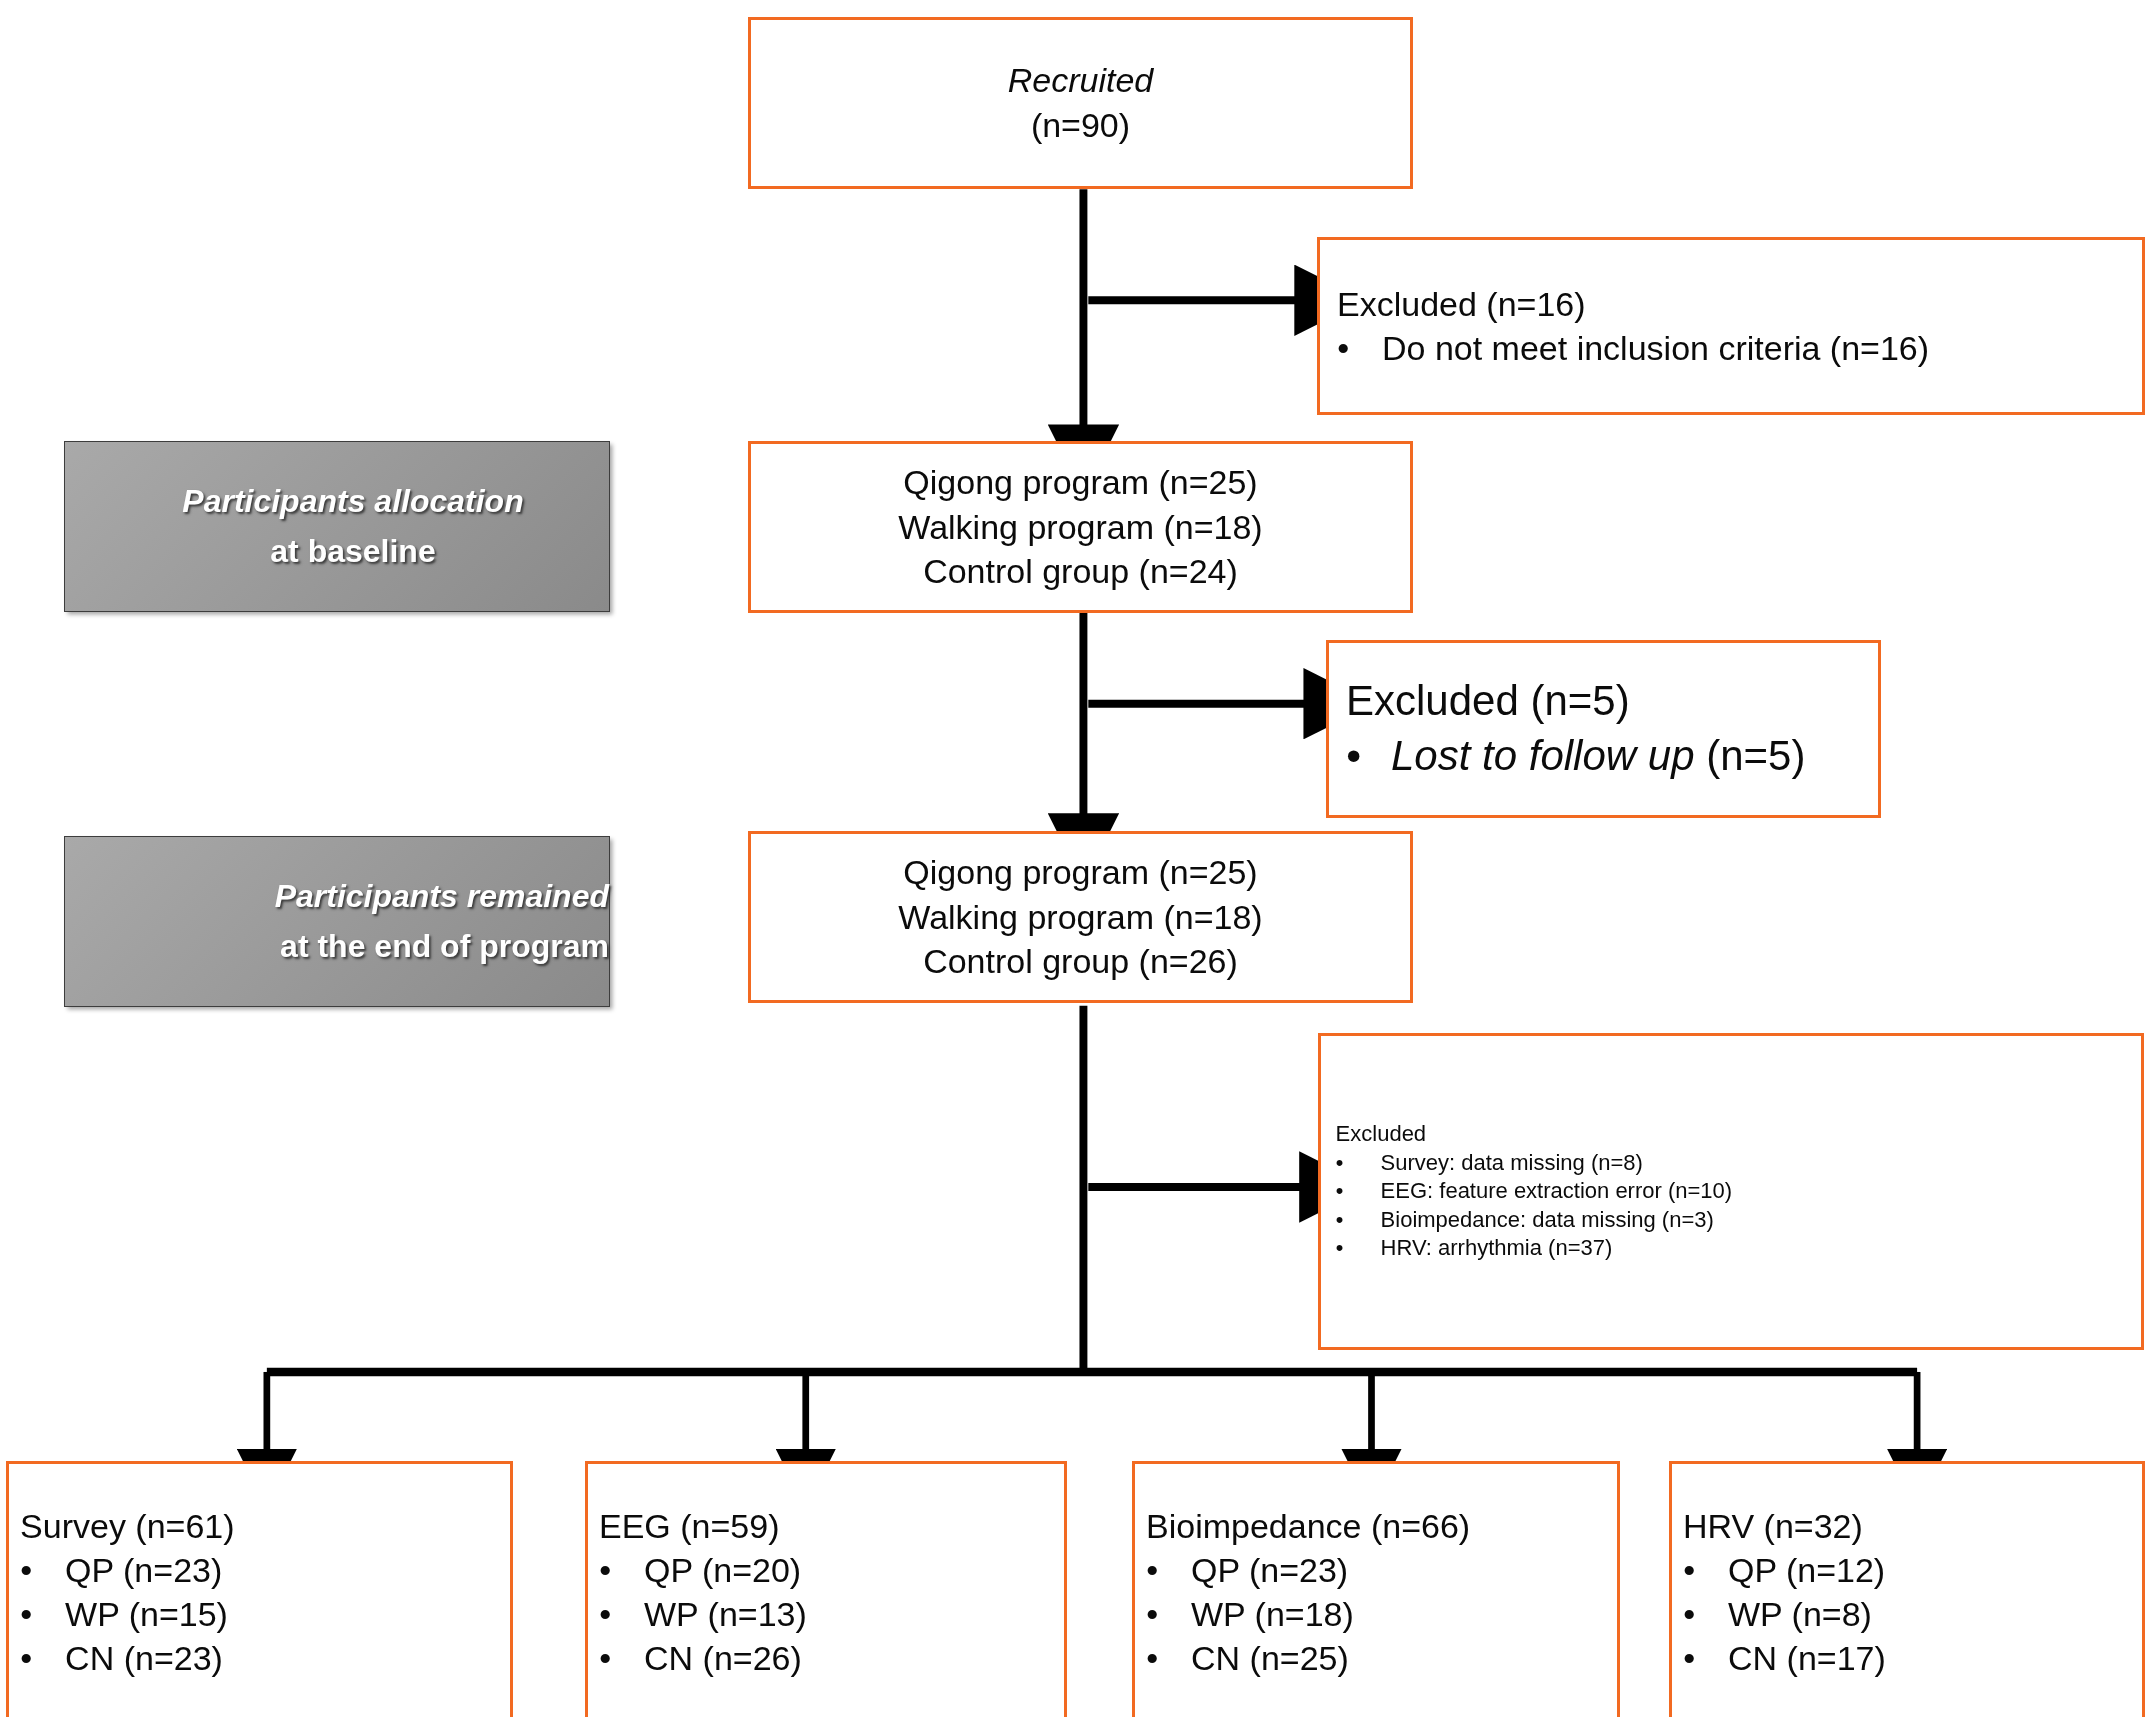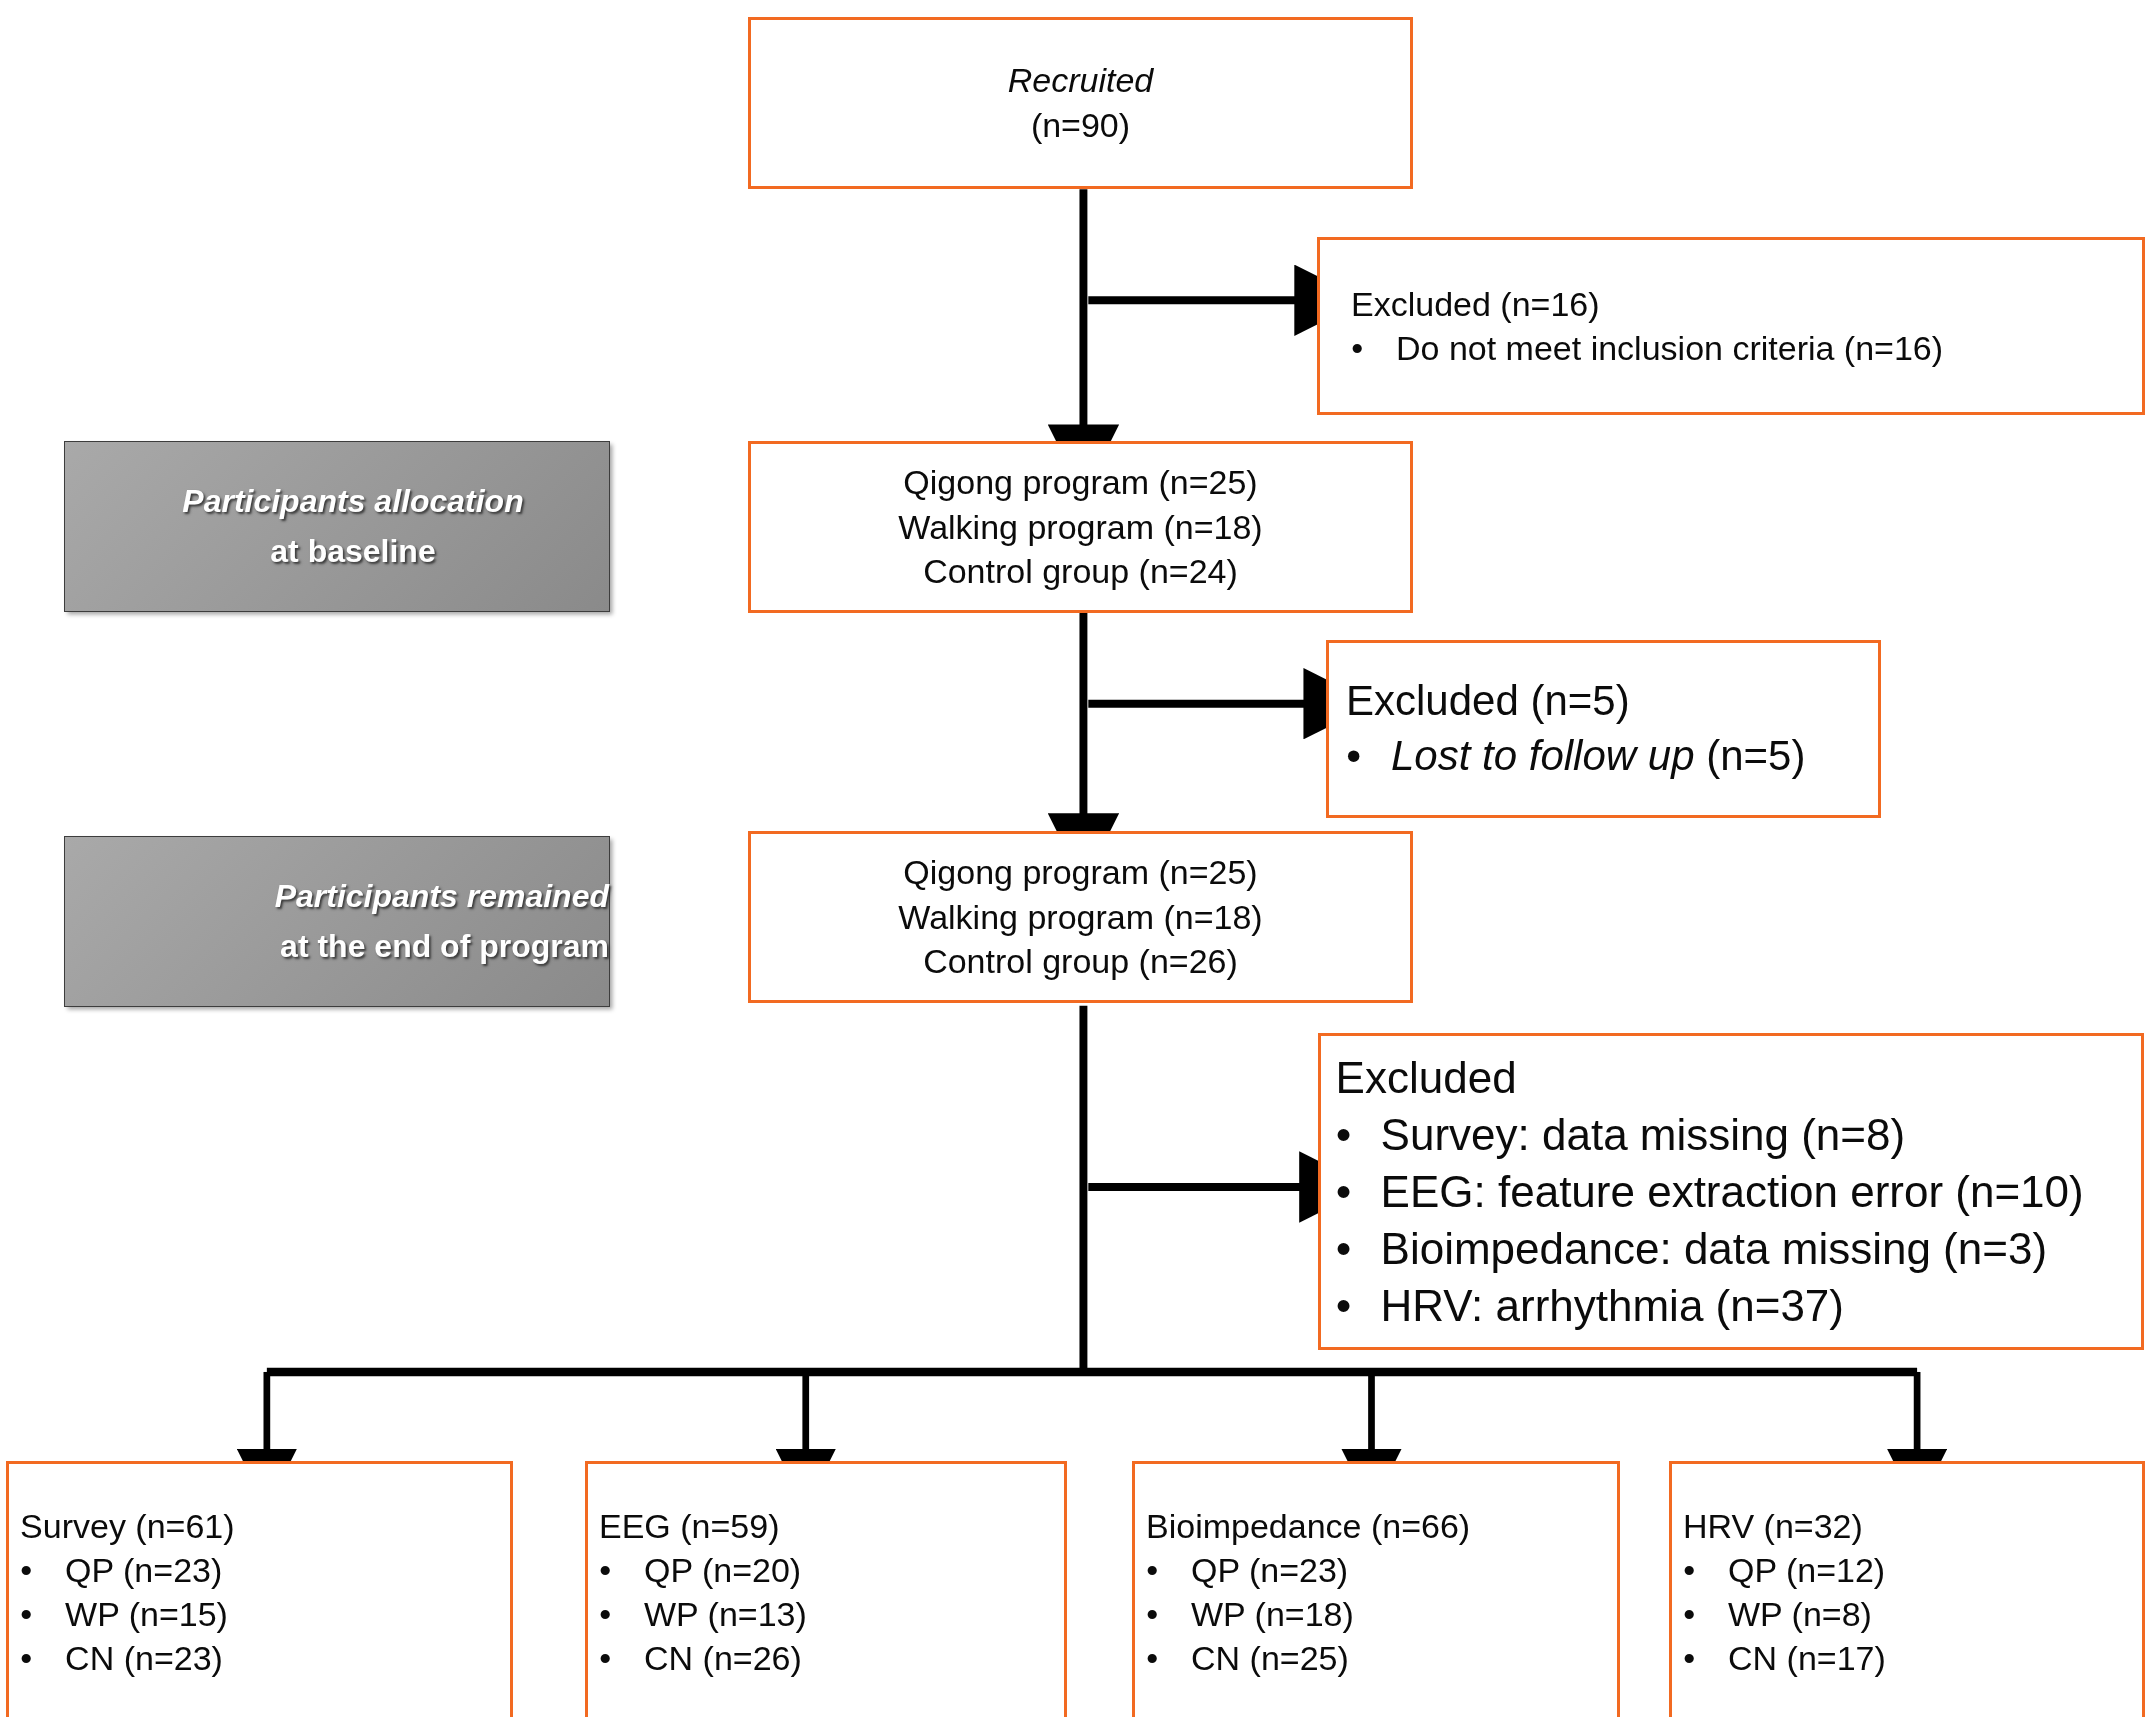--- a/index.html
+++ b/index.html
@@ -60,21 +60,21 @@
     <line x1="1320" y1="2248" x2="1320" y2="2390" stroke="#000" stroke-width="11" marker-end="url(#ah)"></line>
     <line x1="2247" y1="2248" x2="2247" y2="2390" stroke="#000" stroke-width="11" marker-end="url(#ah)"></line>
     <line x1="3141" y1="2248" x2="3141" y2="2390" stroke="#000" stroke-width="11" marker-end="url(#ah)"></line>
   </svg>
 
   <div class="box ctr" style="left:748px;top:17px;width:665px;height:172px;font-size:34px;">
     <span class="ln it">Recruited</span>
     <span class="ln">(n=90)</span>
   </div>
 
-  <div class="box lft" style="left:1317px;top:237px;width:828px;height:178px;padding:0 31px;font-size:34px;">
+  <div class="box lft" style="left:1317px;top:237px;width:828px;height:178px;padding:0 17px;font-size:34px;">
     <span class="ln">Excluded (n=16)</span>
     <span class="ln bullet-row"><i class="bl"></i><span>Do not meet inclusion criteria (n=16)</span></span>
   </div>
 
   <div class="graybox" style="left:64px;top:441px;width:546px;height:171px;font-size:32px;">
     <span class="ln it">Participants allocation</span>
     <span class="ln">at baseline</span>
   </div>
 
   <div class="box ctr" style="left:748px;top:441px;width:665px;height:172px;font-size:34px;">
@@ -92,21 +92,21 @@
     <span class="ln it">Participants remained</span>
     <span class="ln">at the end of program</span>
   </div>
 
   <div class="box ctr" style="left:748px;top:831px;width:665px;height:172px;font-size:34px;">
     <span class="ln">Qigong program (n=25)</span>
     <span class="ln">Walking program (n=18)</span>
     <span class="ln">Control group (n=26)</span>
   </div>
 
-  <div class="box lft" style="left:1318px;top:1033px;width:826px;height:317px;padding:0 14.6px;font-size:44px;">
+  <div class="box lft" style="left:1318px;top:1033px;width:826px;height:317px;padding:0 14.6px;font-size:22px;">
     <span class="ln">Excluded</span>
     <span class="ln bullet-row"><i class="bl"></i><span>Survey: data missing (n=8)</span></span>
     <span class="ln bullet-row"><i class="bl"></i><span>EEG: feature extraction error (n=10)</span></span>
     <span class="ln bullet-row"><i class="bl"></i><span>Bioimpedance: data missing (n=3)</span></span>
     <span class="ln bullet-row"><i class="bl"></i><span>HRV: arrhythmia (n=37)</span></span>
   </div>
 
   <div class="box lft" style="left:6.1px;top:1461px;width:507px;height:262px;padding:0 11px;font-size:34px;">
     <span class="ln">Survey (n=61)</span>
     <span class="ln bullet-row"><i class="bl"></i><span>QP (n=23)</span></span>

